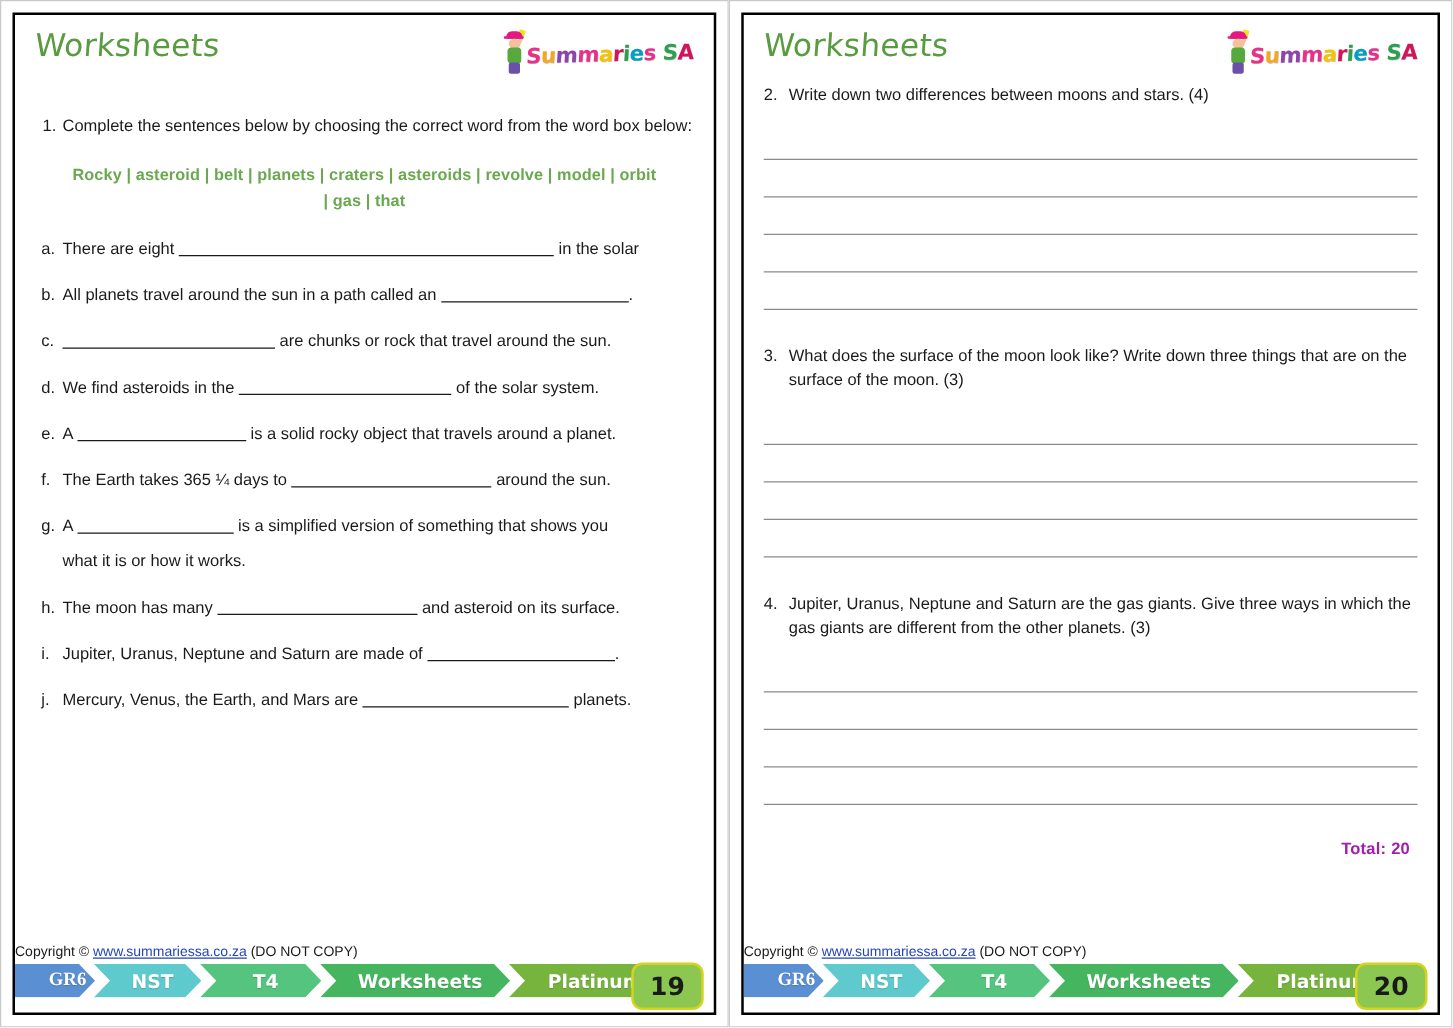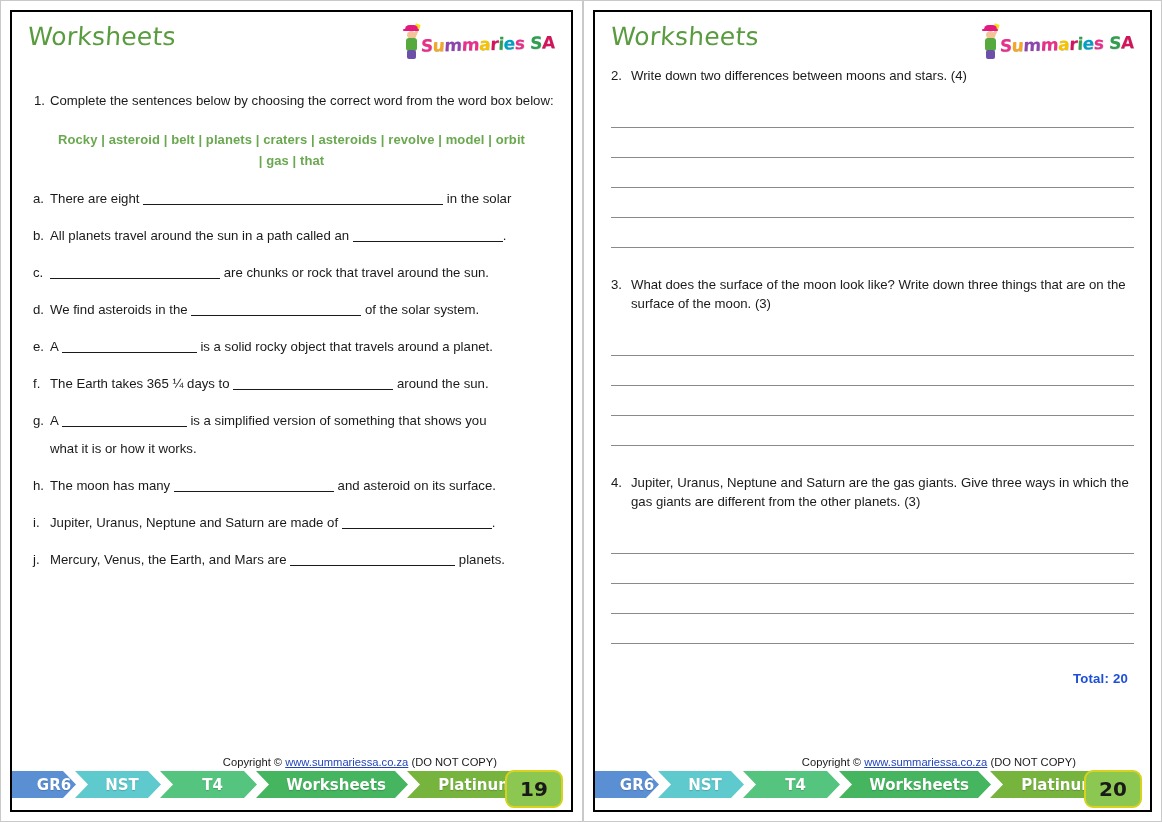--- a/index.html
+++ b/index.html
@@ -200,40 +200,40 @@
     height: 29px;
   }
   .lq.block2 { margin-top: 2px; }
   .lq.block3 { margin-top: 27px; }
   .lq.block4 { margin-top: 27px; }
 
   .total {
     text-align: right;
     font-weight: bold;
     font-size: 13.2px;
-    color: #1d4ed8;
+    color: #a21caf;
     margin-top: 27px;
     padding-right: 6px;
     letter-spacing: .2px;
   }
 
   
   .footer {
     position: absolute;
     left: 0;
     right: 0;
     bottom: 0;
     height: 54px;
   }
   .copyright {
-    text-align: right;
+    text-align: left;
     font-size: 11.2px;
     color: #1a1a1a;
     font-family: "Liberation Sans", sans-serif;
-    padding-right: 74px;
+    padding-right: 44px;
     margin-bottom: 3px;
     white-space: nowrap;
   }
   .copyright a {
     color: #2244bb;
     text-decoration: underline;
   }
 
   .breadcrumb {
     position: relative;
@@ -254,20 +254,21 @@
     height: 27px;
     box-sizing: border-box;
     margin-right: -1px;
     clip-path: polygon(0 0, calc(100% - 13px) 0, 100% 50%, calc(100% - 13px) 100%, 0 100%, 13px 50%);
     padding-left: 8px;
     text-shadow: 0 1px 1px rgba(0,0,0,.18);
   }
   .chev:first-child {
     clip-path: polygon(0 0, calc(100% - 13px) 0, 100% 50%, calc(100% - 13px) 100%, 0 100%);
     padding-left: 20px;
+    font-family: Liberation Serif, serif;
   }
 
   .page-badge {
     position: absolute;
     right: 8px;
     bottom: 2px;
     width: 58px;
     height: 38px;
     background: #8cc751;
     border: 2px solid #d6d21e;

